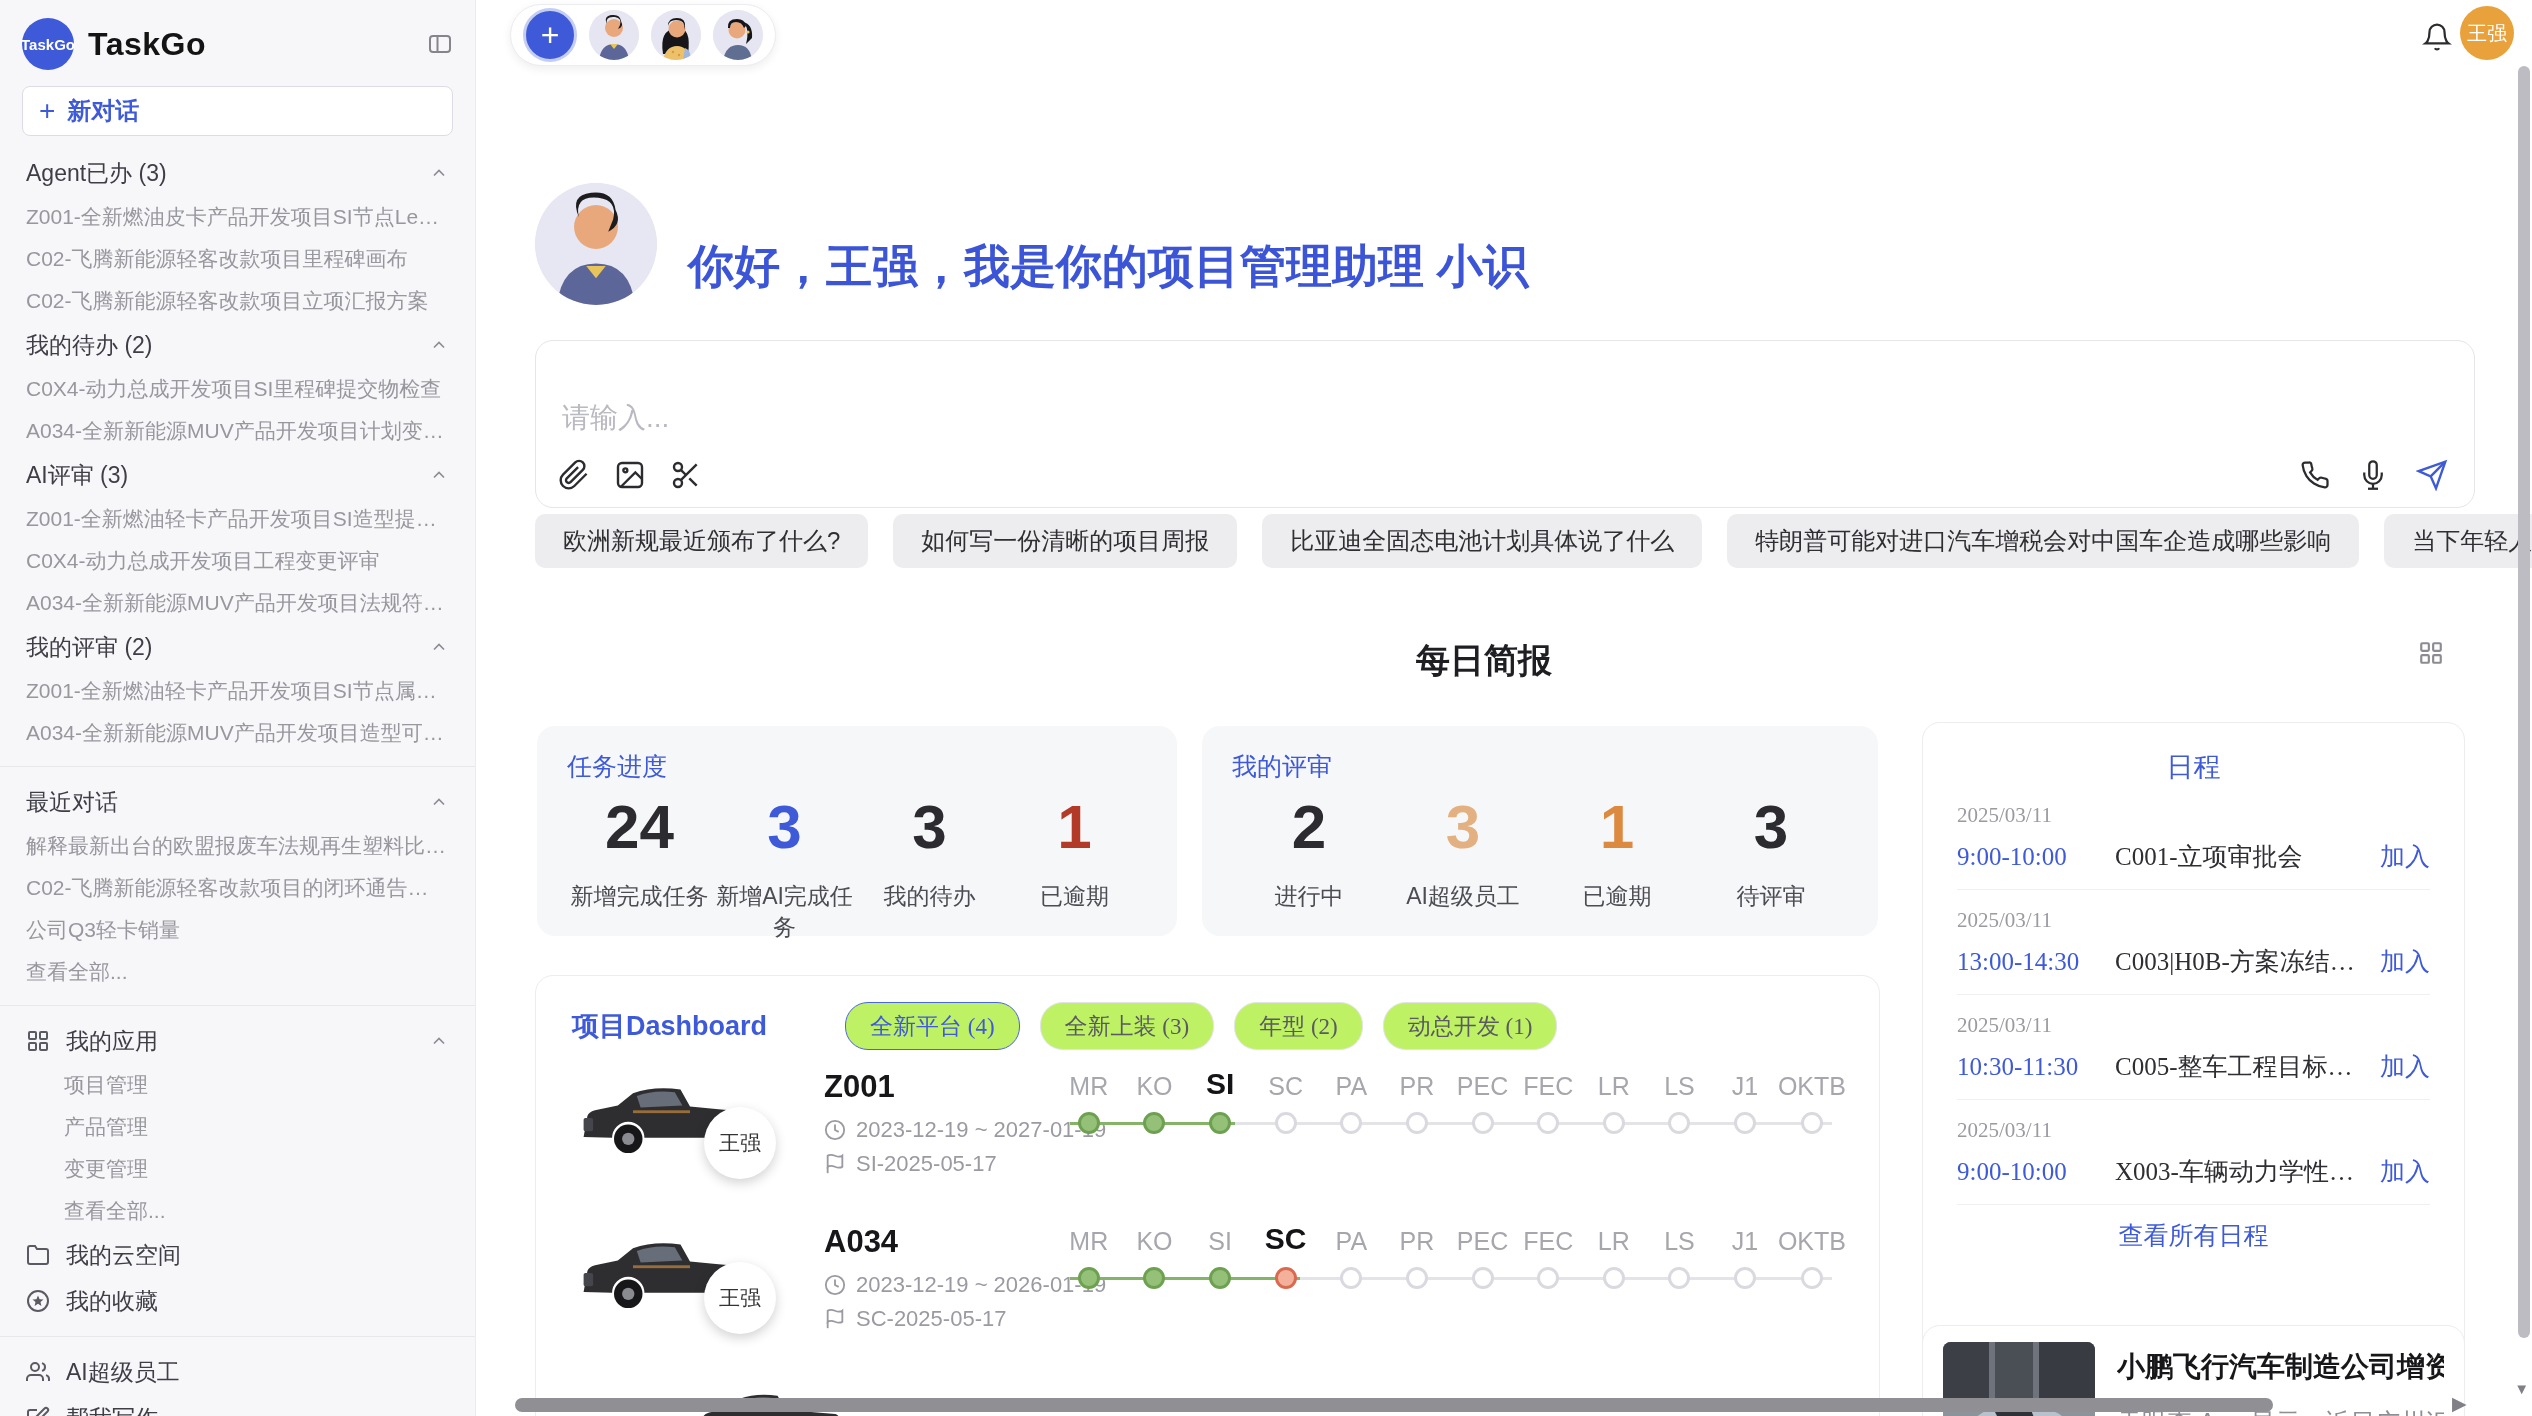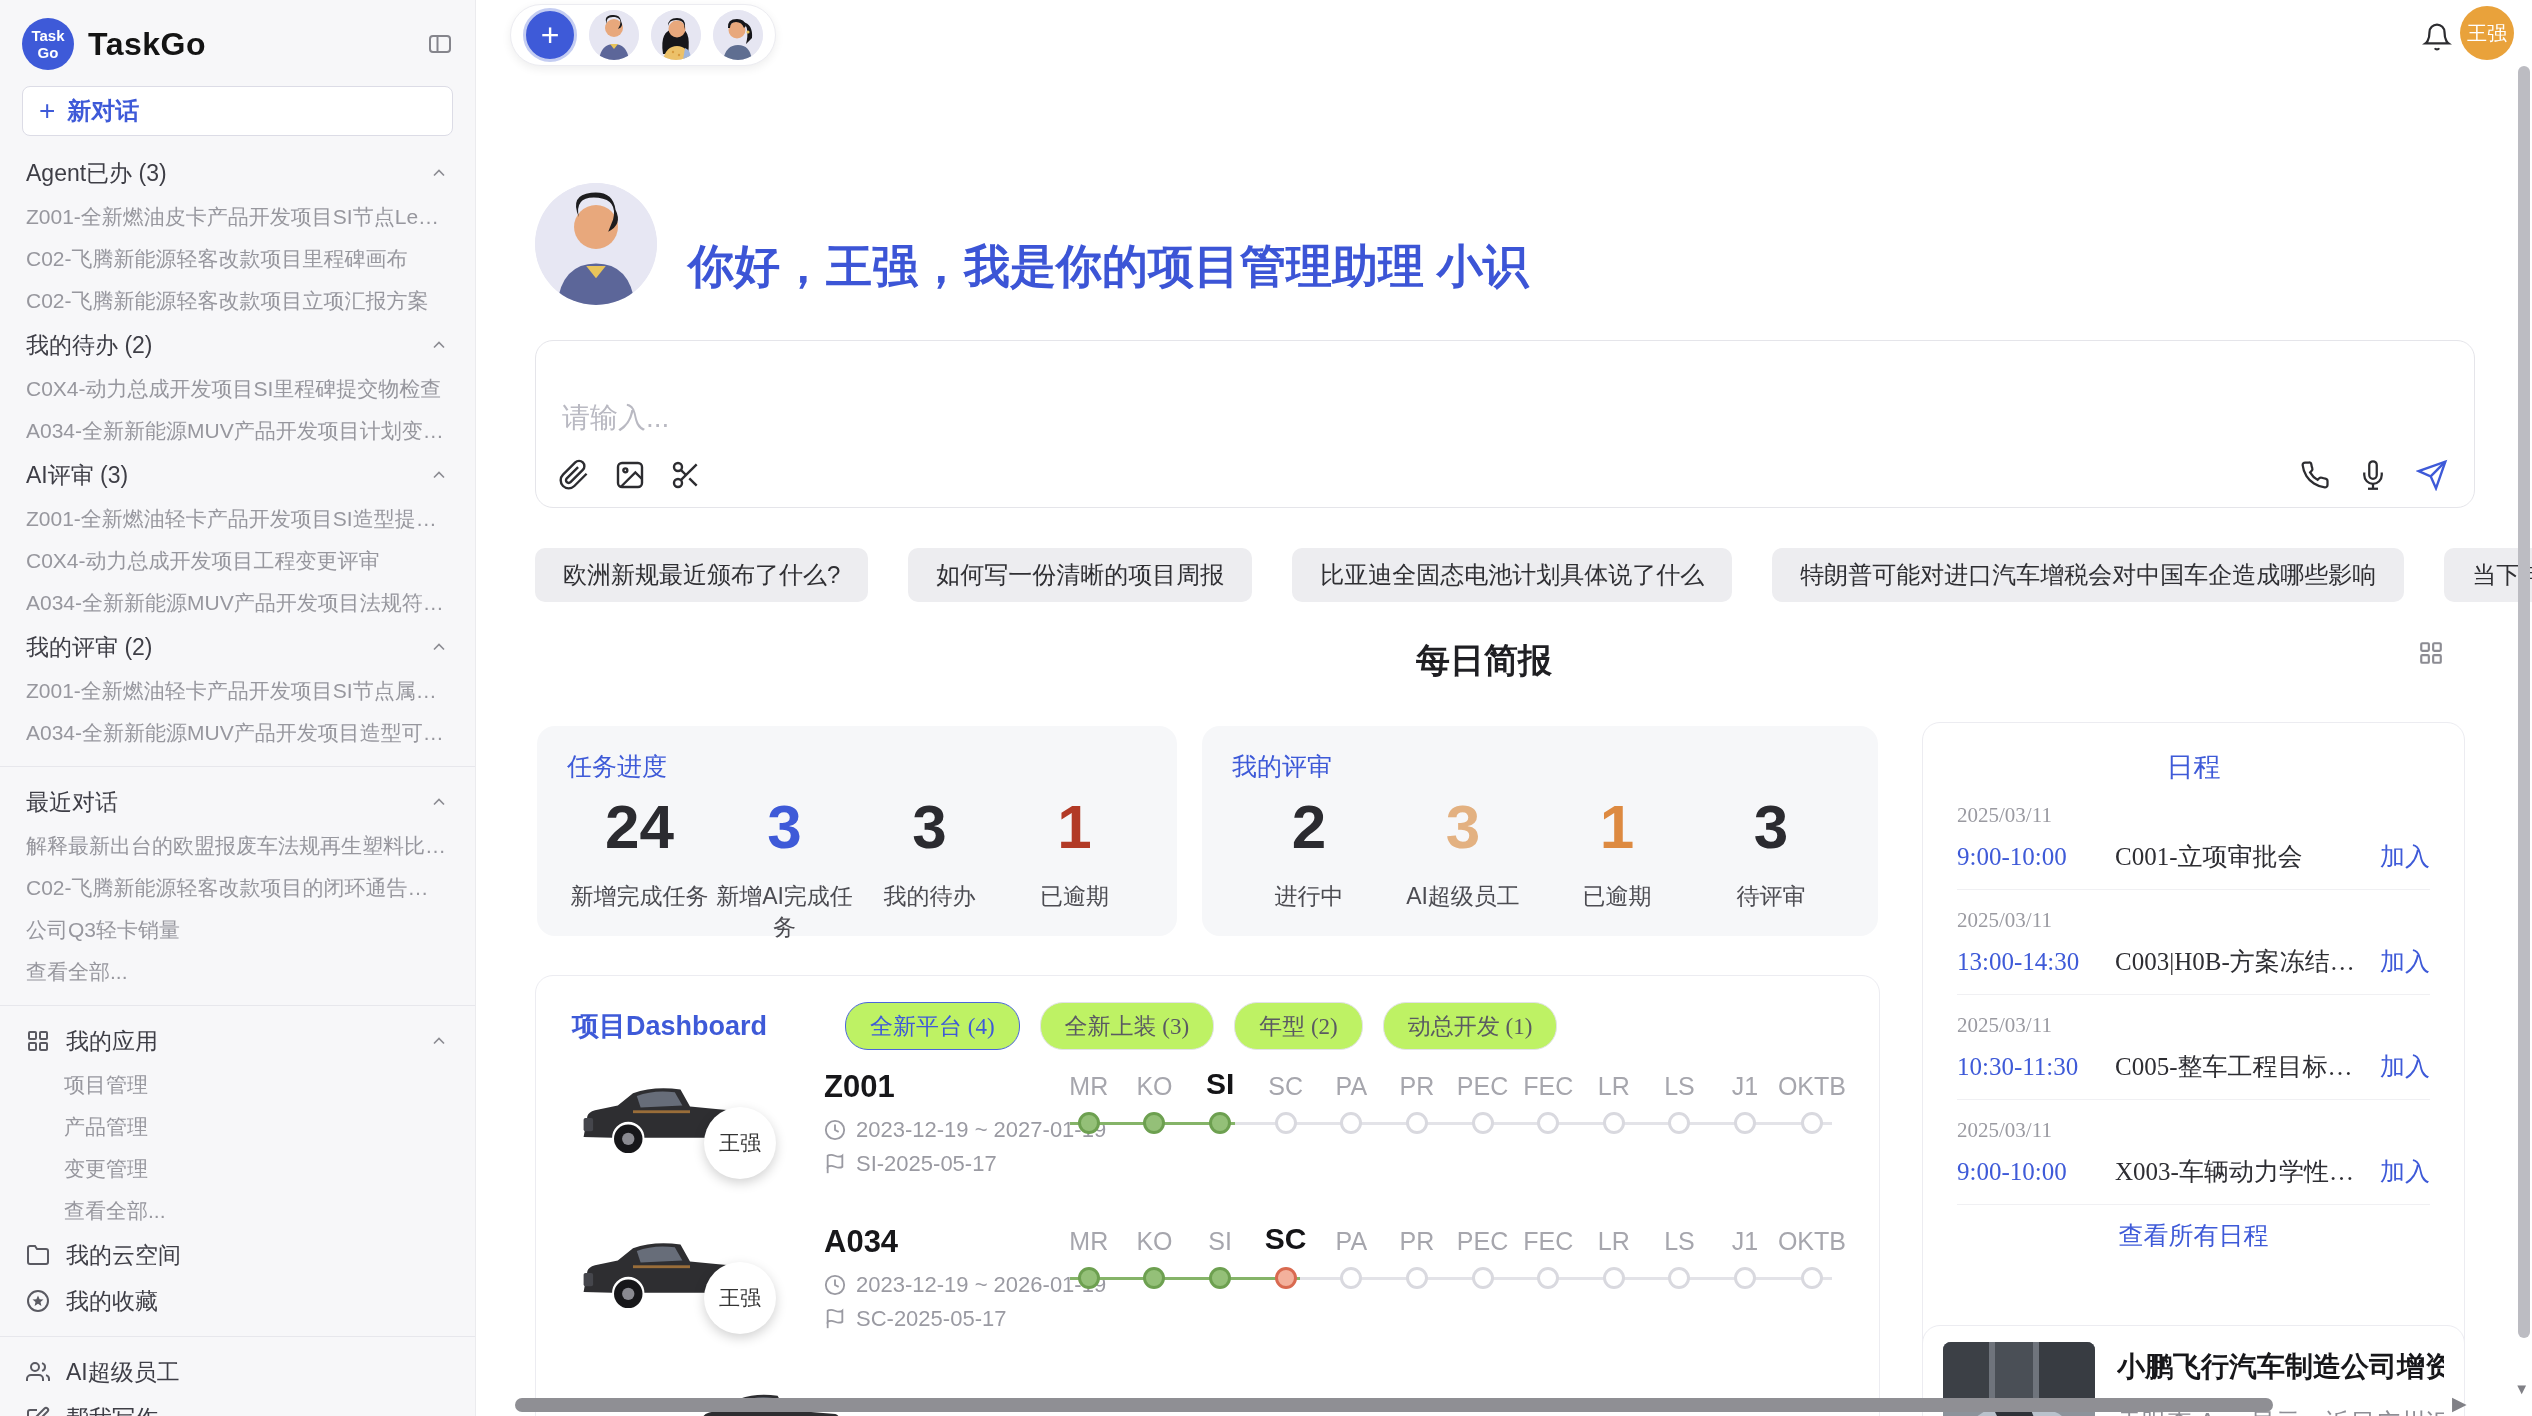--- a/index.html
+++ b/index.html
@@ -5,21 +5,21 @@
   html,body{margin:0;padding:0;background:#fff;}
   .root{position:relative;width:2532px;height:1416px;background:#fff;overflow:hidden;
         font-family:"Liberation Sans","DejaVu Sans",sans-serif;color:#222;}
   svg{display:block}
 
   
   .sidebar{position:absolute;left:0;top:0;width:476px;height:1416px;background:#f7f7f9;
            border-right:1px solid #ebebee;box-sizing:border-box;padding-top:12px;}
   .logo-row{display:flex;align-items:center;height:64px;padding:0 22px;}
   .logo-circle{width:52px;height:52px;border-radius:50%;background:#3e5ad8;color:#fff;flex:none;
-               display:flex;flex-direction:column;align-items:center;justify-content:center;
+               display:flex;flex-direction:row;align-items:center;justify-content:center;
                font-size:15px;line-height:17px;font-weight:bold;}
   .app-title{font-size:32px;font-weight:bold;color:#141414;margin-left:14px;letter-spacing:.5px;}
   .collapse-btn{margin-left:auto;cursor:pointer;}
   .new-chat{margin:10px 22px 14px;height:48px;border:1px solid #dcdce6;background:#fff;border-radius:8px;
             display:flex;align-items:center;gap:12px;padding:0 16px;color:#3e5ad8;font-size:24px;font-weight:600;}
   .new-chat .plus{font-size:28px;font-weight:400;line-height:1;}
   .section-heading{display:flex;align-items:center;height:46px;padding:0 26px;font-size:23px;color:#3e3e46;}
   .section-heading .sp{flex:1;}
   .side-item{height:42px;line-height:42px;padding:0 26px;font-size:21px;color:#97979e;
              white-space:nowrap;overflow:hidden;text-overflow:ellipsis;cursor:pointer;}
@@ -46,21 +46,21 @@
 
   
   .input-card{position:absolute;left:535px;top:340px;width:1940px;height:168px;border:1px solid #e5e5ea;
               border-radius:18px;background:#fff;box-sizing:border-box;}
   .input-ph{position:absolute;left:26px;top:58px;font-size:28px;color:#b9b9c2;}
   .in-icons-l{position:absolute;left:22px;bottom:16px;display:flex;gap:24px;align-items:center;}
   .in-icons-r{position:absolute;right:26px;bottom:16px;display:flex;gap:28px;align-items:center;}
   .in-icons-l svg,.in-icons-r svg{cursor:pointer;}
 
   
-  .chips{position:absolute;left:535px;top:548px;width:1950px;display:flex;gap:40px;}
+  .chips{position:absolute;left:535px;top:514px;width:1950px;display:flex;gap:25px;}
   .chip{height:54px;background:#ededf0;border-radius:10px;display:flex;align-items:center;padding:0 28px;
         font-size:24px;color:#2f2f33;white-space:nowrap;cursor:pointer;}
 
   
   .brief-title{position:absolute;left:514px;top:638px;width:1940px;text-align:center;font-size:34px;
                font-weight:bold;color:#1f1f23;}
   .brief-grid-icon{position:absolute;left:2418px;top:640px;cursor:pointer;}
   .stat-card{position:absolute;top:726px;height:210px;background:#f6f7f9;border-radius:18px;
              box-sizing:border-box;padding:24px 30px;}
   .stat-card.c1{left:537px;width:640px;}

